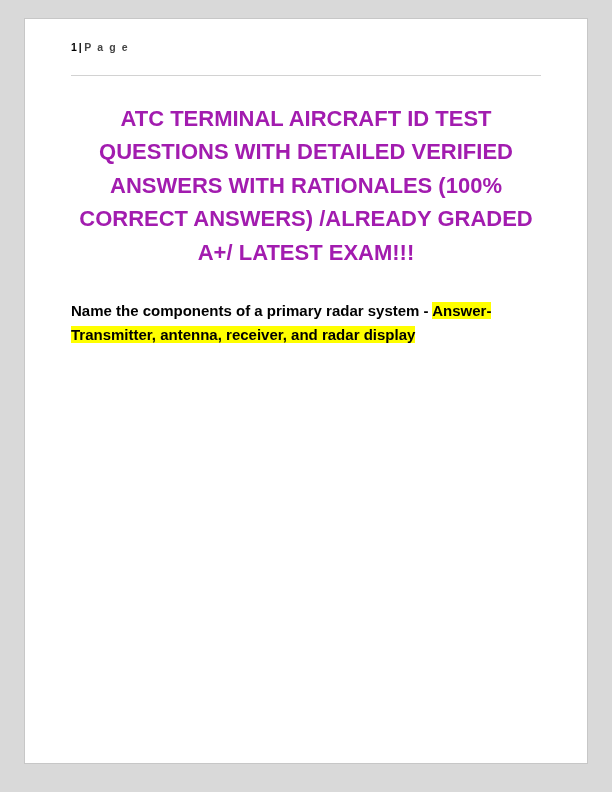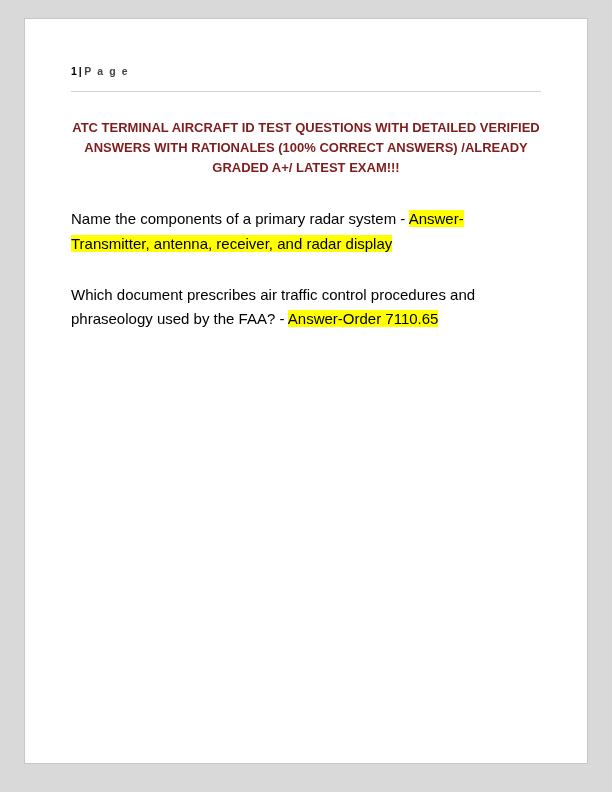--- a/index.html
+++ b/index.html
@@ -23,50 +23,50 @@
     border: 1px solid #c7c7c7;
     box-sizing: border-box;
   }
   .page-inner {
     padding: 22px 46px 0 46px;
   }
   .header-line {
     font-size: 10.5px;
     color: #3b3b3b;
     letter-spacing: 0.5px;
-    padding-bottom: 14px;
+    padding-bottom: 22px;
     border-bottom: 1px solid #d2d2d2;
-    margin-top: 24px;
   }
   .header-line .num {
     font-weight: bold;
     color: #000;
     letter-spacing: 0;
   }
   .header-line .bar {
     font-weight: bold;
     color: #000;
     padding: 0 2px;
   }
   .header-line .pg {
     letter-spacing: 1.6px;
     font-weight: bold;
     color: #444;
   }
   .doc-title {
     margin-top: 26px;
     text-align: center;
-    color: #7f1d1d;
+    color: #a21caf;
     font-weight: bold;
-    font-size: 13px;
+    font-size: 22px;
     line-height: 1.52;
     font-family: "Liberation Sans", sans-serif;
   }
   .qa-list {
     margin-top: 30px;
+    font-weight: bold;
   }
   .qa-item {
     font-size: 15px;
     line-height: 1.62;
     color: #000;
     margin-bottom: 27px;
   }
   .qa-item .seg {
     white-space: pre-wrap;
   }
@@ -86,21 +86,18 @@
 
     <div class="doc-title">ATC TERMINAL AIRCRAFT ID TEST QUESTIONS WITH DETAILED VERIFIED ANSWERS WITH RATIONALES (100% CORRECT ANSWERS) /ALREADY GRADED A+/ LATEST EXAM!!!</div>
 
     <div class="qa-list">
 
       <div class="qa-item">
         <span class="seg">Name the components of a primary radar system - </span><span class="seg hl">Answer-Transmitter, antenna, receiver, and radar display</span>
       </div>
 
 
-      <div class="qa-item">
-        <span class="seg">Which document prescribes air traffic control procedures and phraseology used by the FAA? - </span><span class="seg hl">Answer-Order 7110.65</span>
-      </div>
 
 
 
     </div>
   </div>
 </div>
 
 </body></html>

